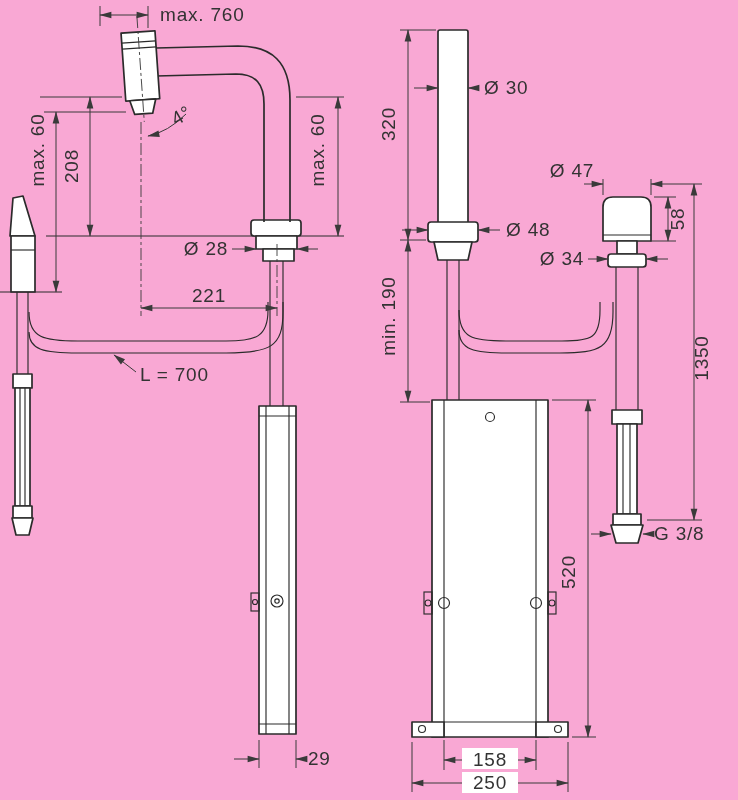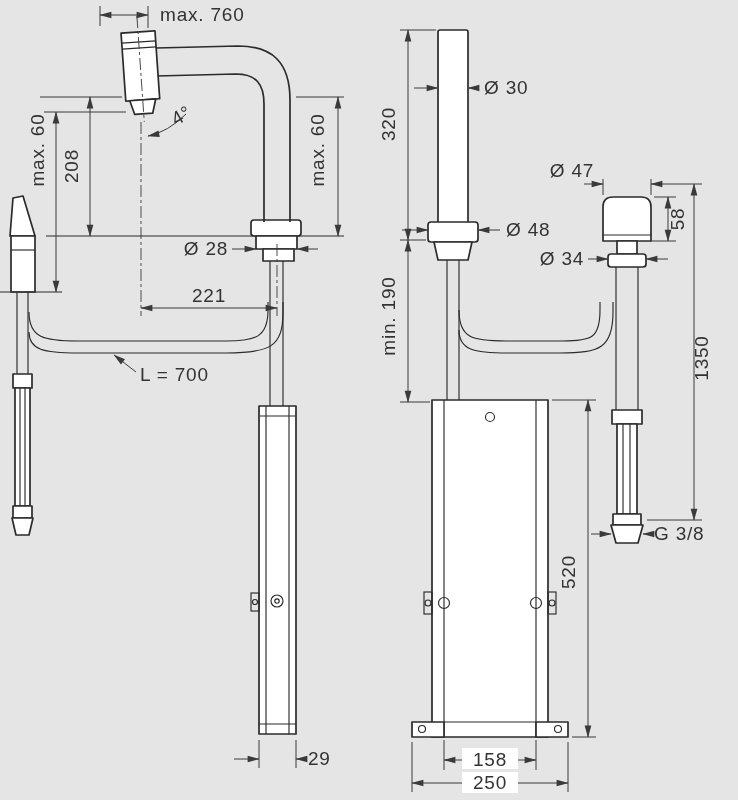--- a/index.html
+++ b/index.html
@@ -1,16 +1,16 @@
 <!DOCTYPE html>
 <html><head>
 <meta charset="utf-8">
 <style>
   html,body{margin:0;padding:0;background:#ffffff;}
-  .canvas{width:738px;height:800px;background:#e5e5e5;position:relative;margin:0 auto;overflow:hidden;}
+  .canvas{width:738px;height:800px;background:#f9a8d4;position:relative;margin:0 auto;overflow:hidden;}
   svg{display:block;}
   .ol  { stroke:#2b2b2b; stroke-width:1.7; fill:none; stroke-linejoin:round; }
   .olf { stroke:#2b2b2b; stroke-width:1.7; fill:#ffffff; stroke-linejoin:round; }
   .ol2 { stroke:#2b2b2b; stroke-width:1.15; fill:none; }
   .dl  { stroke:#3a3a3a; stroke-width:1; fill:none; }
   .cl  { stroke:#3a3a3a; stroke-width:0.9; fill:none; stroke-dasharray:12 3 3 3; }
   .wbg { fill:#ffffff; stroke:none; }
   .tx  { font-family:"Liberation Sans", sans-serif; font-size:19px; letter-spacing:0.8px; fill:#333333; }
 </style>
 </head>

